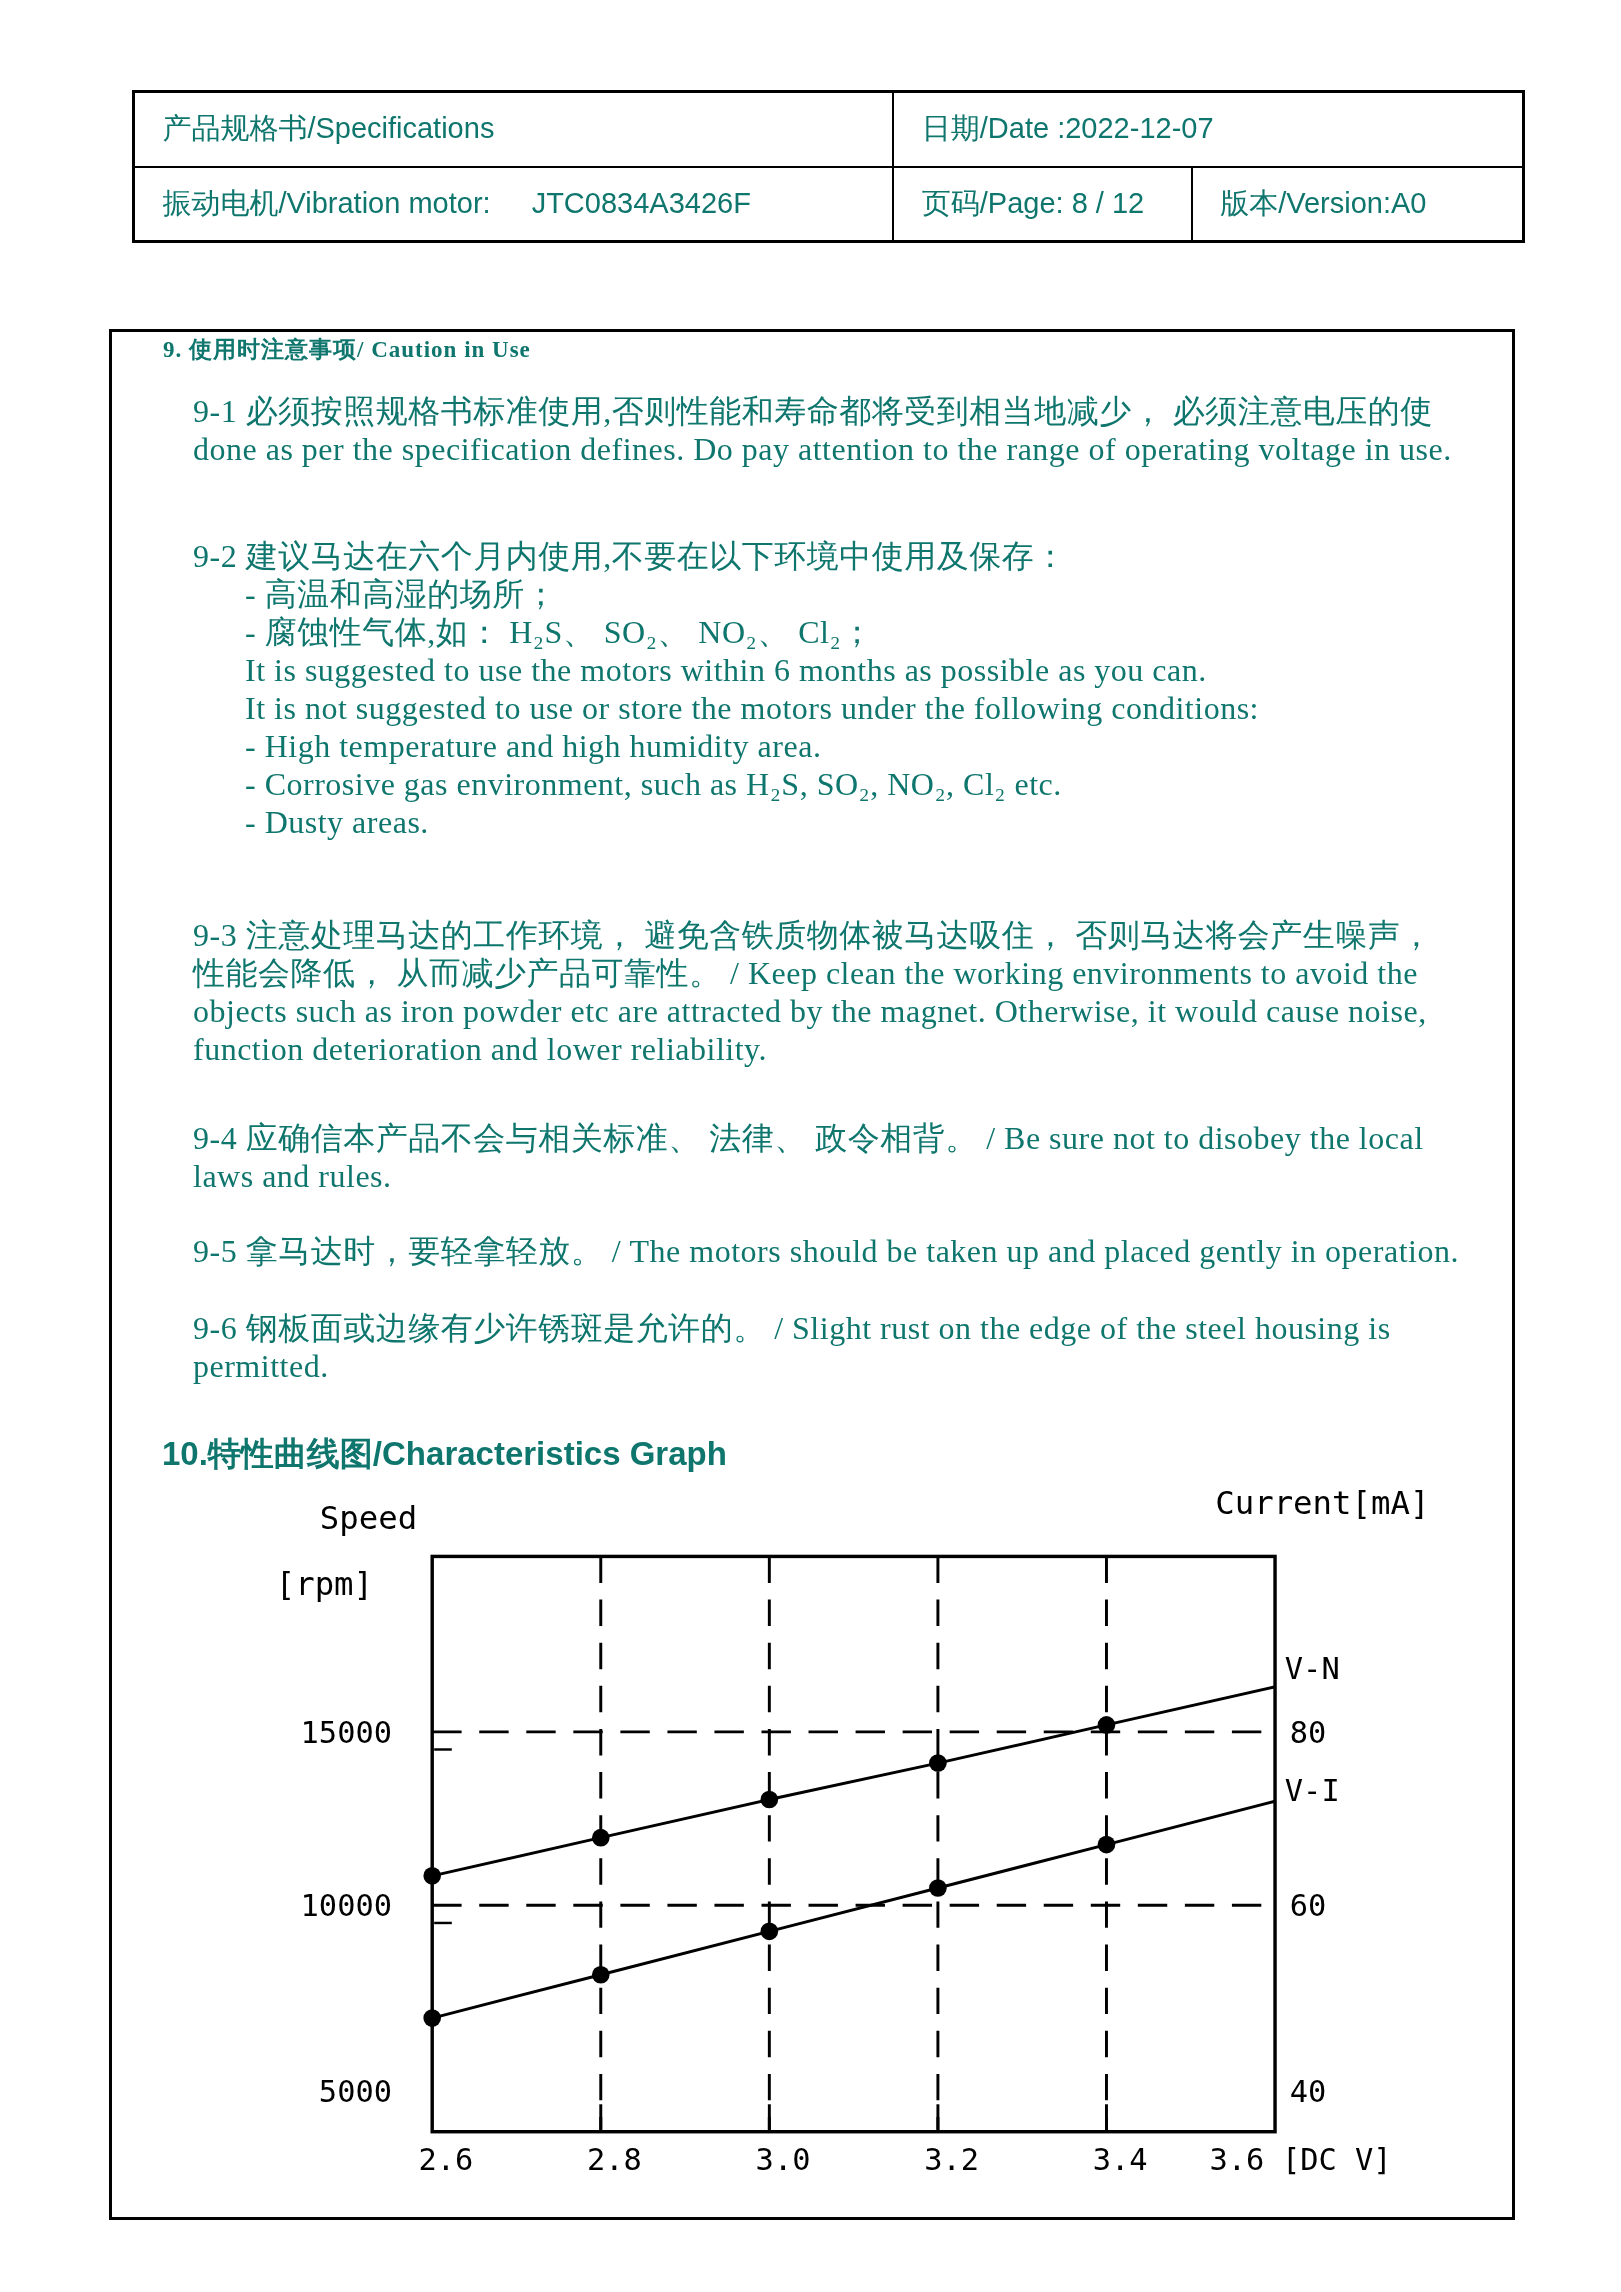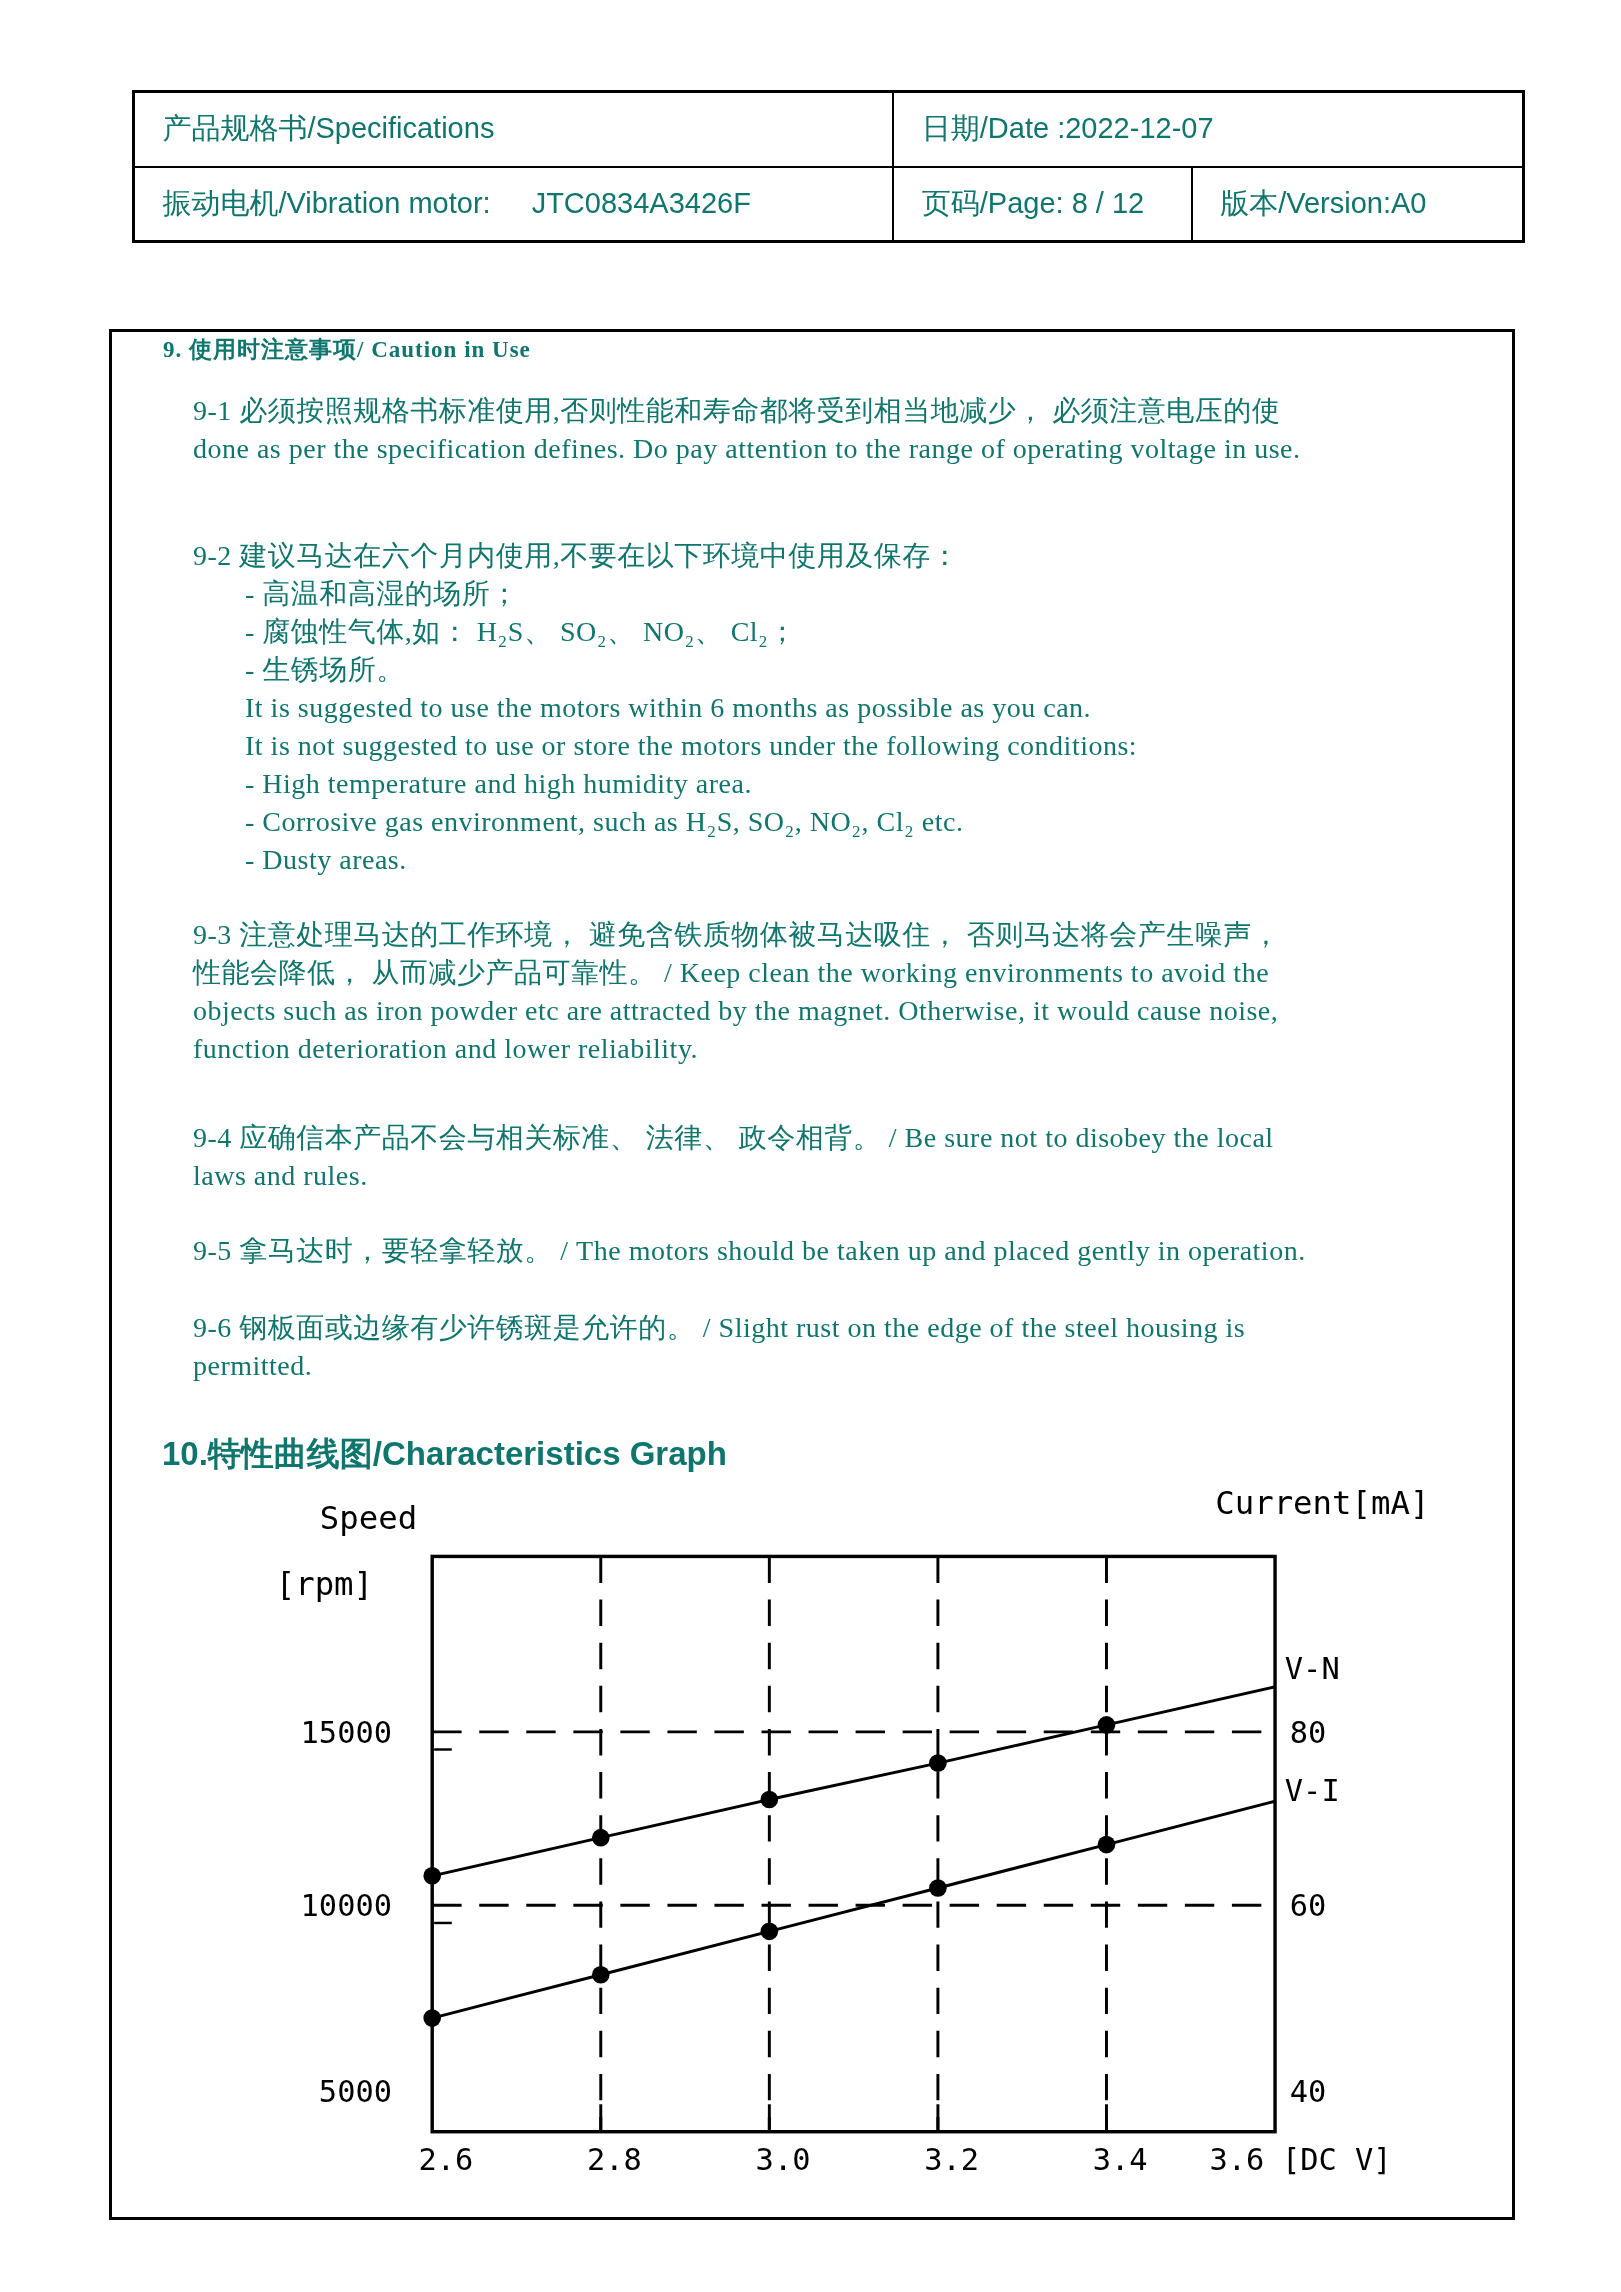--- a/index.html
+++ b/index.html
@@ -31,21 +31,21 @@
   }
   .h9{
     position:absolute;left:51px;top:2px;
     font-size:23px;font-weight:bold;white-space:nowrap;letter-spacing:1px;
   }
   .h10{
     position:absolute;left:50px;top:1100px;
     font-family:"Liberation Sans", sans-serif;
     font-size:33px;font-weight:bold;white-space:nowrap;
   }
-  .para{position:absolute;left:81px;font-size:28px;letter-spacing:0.5px;}
+  .para{position:absolute;left:81px;font-size:32px;letter-spacing:0.5px;}
   .para .tl{line-height:38px;white-space:nowrap;height:38px;}
   .para .tl.ind{padding-left:52px;}
   .p1{top:60px;}
   .p2{top:205px;}
   .p3{top:584px;}
   .p4{top:787px;}
   .p5{top:900px;}
   .p6{top:977px;}
   
   .chart-wrap{position:absolute;left:0;top:1470px;width:1621px;height:755px;}
@@ -85,21 +85,20 @@
 
     <div class="para p1">
       <div class="tl">9-1 必须按照规格书标准使用,否则性能和寿命都将受到相当地减少， 必须注意电压的使</div>
       <div class="tl">done as per the specification defines. Do pay attention to the range of operating voltage in use.</div>
     </div>
 
     <div class="para p2">
       <div class="tl">9-2 建议马达在六个月内使用,不要在以下环境中使用及保存：</div>
       <div class="tl ind">- 高温和高湿的场所；</div>
       <div class="tl ind">- 腐蚀性气体,如： H₂S、 SO₂、 NO₂、 Cl₂；</div>
-      <div class="tl ind">- 生锈场所。</div>
       <div class="tl ind">It is suggested to use the motors within 6 months as possible as you can.</div>
       <div class="tl ind">It is not suggested to use or store the motors under the following conditions:</div>
       <div class="tl ind">- High temperature and high humidity area.</div>
       <div class="tl ind">- Corrosive gas environment, such as H₂S, SO₂, NO₂, Cl₂ etc.</div>
       <div class="tl ind">- Dusty areas.</div>
     </div>
 
     <div class="para p3">
       <div class="tl">9-3 注意处理马达的工作环境， 避免含铁质物体被马达吸住， 否则马达将会产生噪声，</div>
       <div class="tl">性能会降低， 从而减少产品可靠性。 / Keep clean the working environments to avoid the</div>

